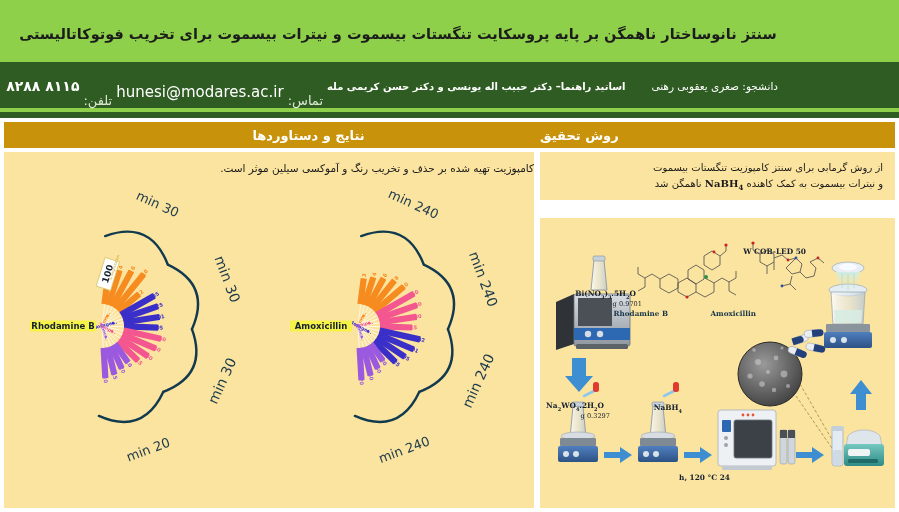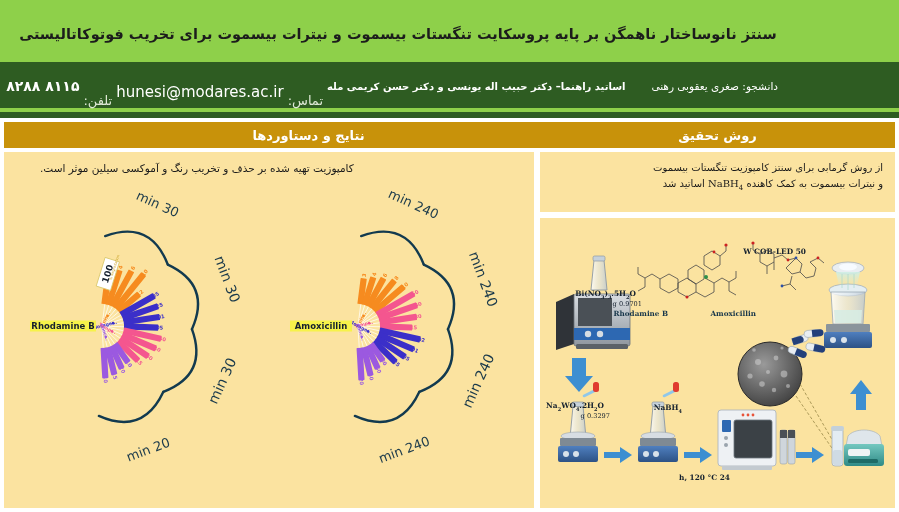--- a/index.html
+++ b/index.html
@@ -36,36 +36,36 @@
 
   
   .logo { position:absolute; right:6px; top:2px; width:98px; height:112px; }
   .logo svg { width:100%; height:100%; display:block; }
 
   
   .bar { position:absolute; top:122px; height:26px; background:#c8920a;
          display:flex; align-items:center; justify-content:center; }
   .bar span { font-size:13px; font-weight:bold; color:#ffffff; letter-spacing:.3px; }
   .bar-results { left:4px; width:586px;padding-left:23px; }
-  .bar-method  { left:540px; width:355px; }
+  .bar-method  { left:540px; width:355px;justify-content:flex-end; }
 
   
   .panel { position:absolute; background:#fbe3a0; }
   .panel-results { left:4px; top:152px; width:530px; height:356px; }
-  .panel-method  { left:540px; top:152px; width:355px; height:60px;padding-left:27px; }
+  .panel-method  { left:540px; top:152px; width:355px; height:48px;padding-left:27px; }
   .panel-diagram { left:540px; top:218px; width:355px; height:290px; background:#fbe3a0; }
 
   .res-caption { position:absolute; left:0; top:10px; width:530px;
-                 text-align:left; font-size:10.5px; color:#1a1a1a;
+                 text-align:right; font-size:10.5px; color:#1a1a1a;
                  direction:rtl;padding-left:36px; }
 
   .method-body { padding:8px 12px 6px 12px; direction:rtl; text-align:right;
                  font-size:10px; line-height:1.55; color:#1a1a1a; }
   .method-body .fml { font-family:"DejaVu Serif","Liberation Serif",serif;
-                      font-size:10px; direction:ltr; display:inline-block; }
+                      font-size:10px; direction:ltr; display:inline-block;font-weight:bold; }
   .method-body .fml sub { font-size:7px; }
 
   
   .chart { position:absolute; top:196px; width:265px; height:300px; }
   .chart-rb  { left:6px; }
   .chart-amx { left:262px; }
   .chart svg { width:100%; height:100%; overflow:visible; }
 
   .lbl-pill { font-size:8.5px; font-weight:bold; fill:#14202e; }
   .brace-txt { font-size:14px; fill:#1b3a4b; font-family:"DejaVu Sans",sans-serif; }
@@ -122,21 +122,21 @@
   <div class="panel panel-results">
     <div class="res-caption">کامپوزیت تهیه شده بر حذف و تخریب رنگ و آموکسی سیلین موثر است.</div>
   </div>
 
   <div class="panel panel-method">
     <div class="method-body">
       <div>از روش گرمابی برای سنتز کامپوزیت تنگستات بیسموت</div>
       <div>
         <span>و نیترات بیسموت به کمک کاهنده</span>
         <span class="fml">NaBH<sub>4</sub></span>
-        <span>اساتید شد</span>
+        <span>ناهمگن شد</span>
       </div>
     </div>
   </div>
 
   <div class="panel panel-diagram"></div>
 
   <div class="chart chart-rb">
     <svg viewBox="0 0 265 300" id="svg-rb">
         <line x1="96" y1="130" x2="99.55495766286921" y2="102.22659048630854" stroke="#ffffff" stroke-width="0.8" opacity="0.9"></line>
         <line x1="96" y1="130" x2="104.59777835937855" y2="103.35270731794688" stroke="#ffffff" stroke-width="0.8" opacity="0.9"></line>

